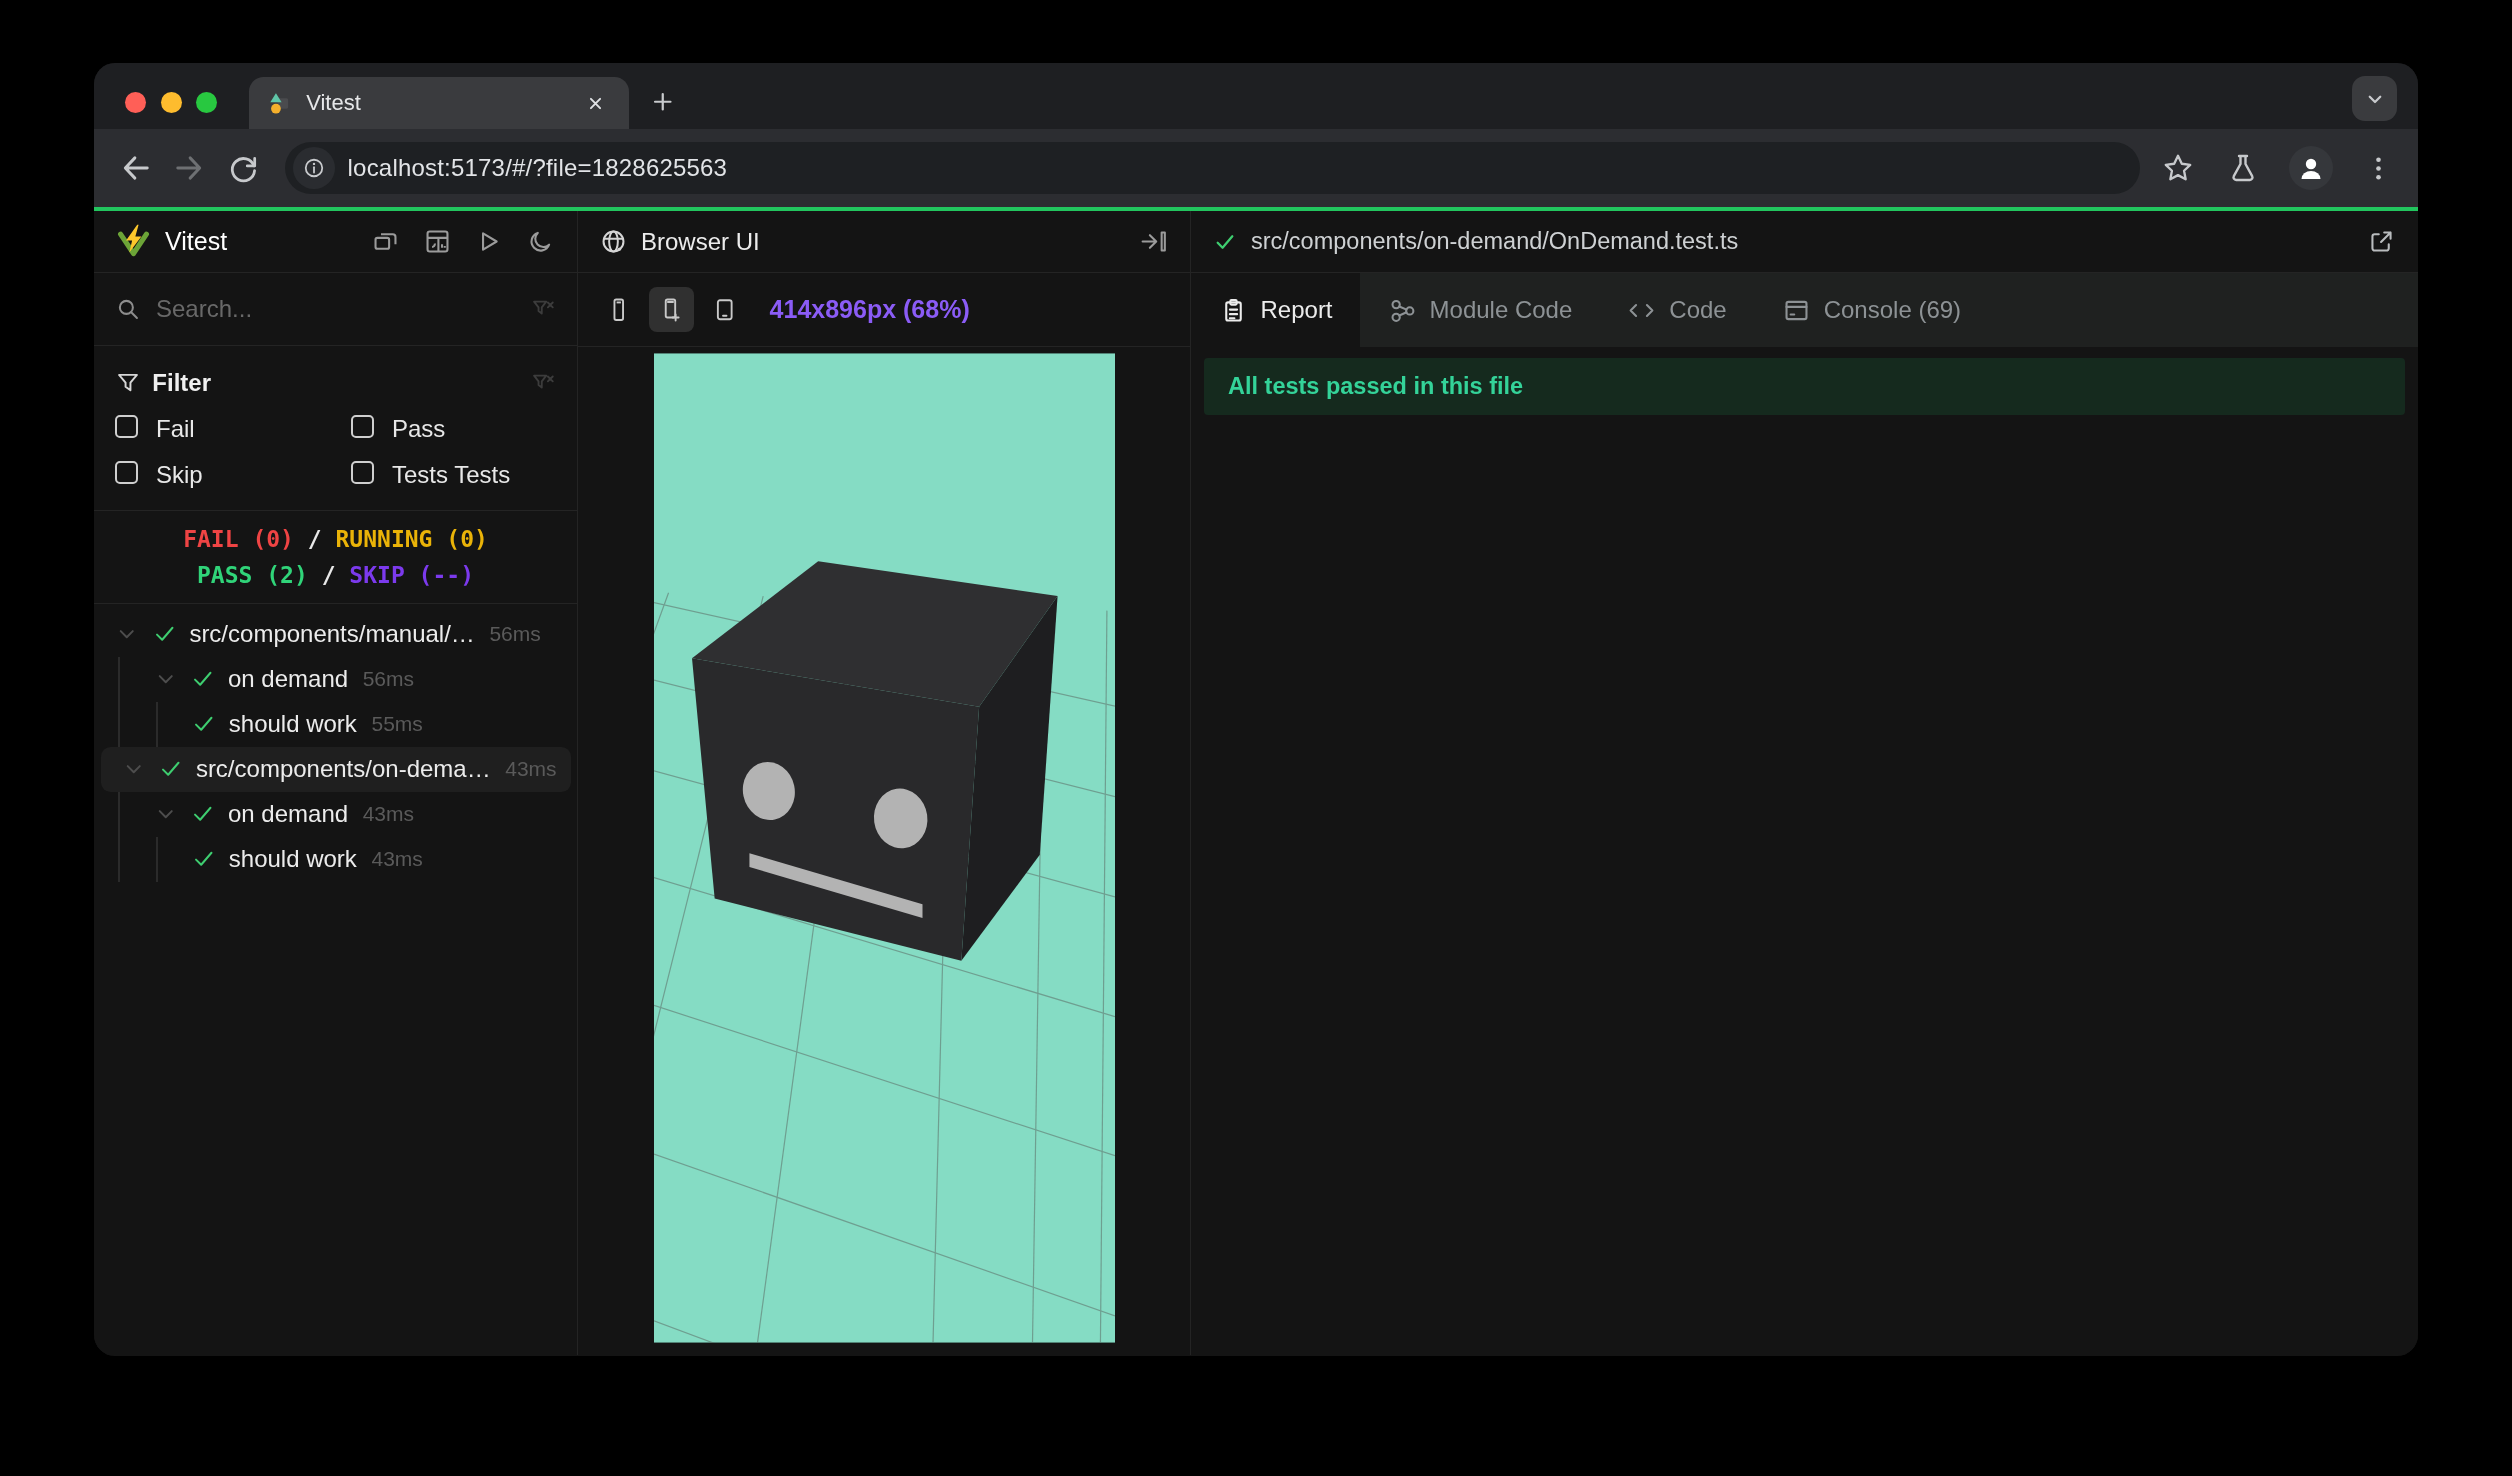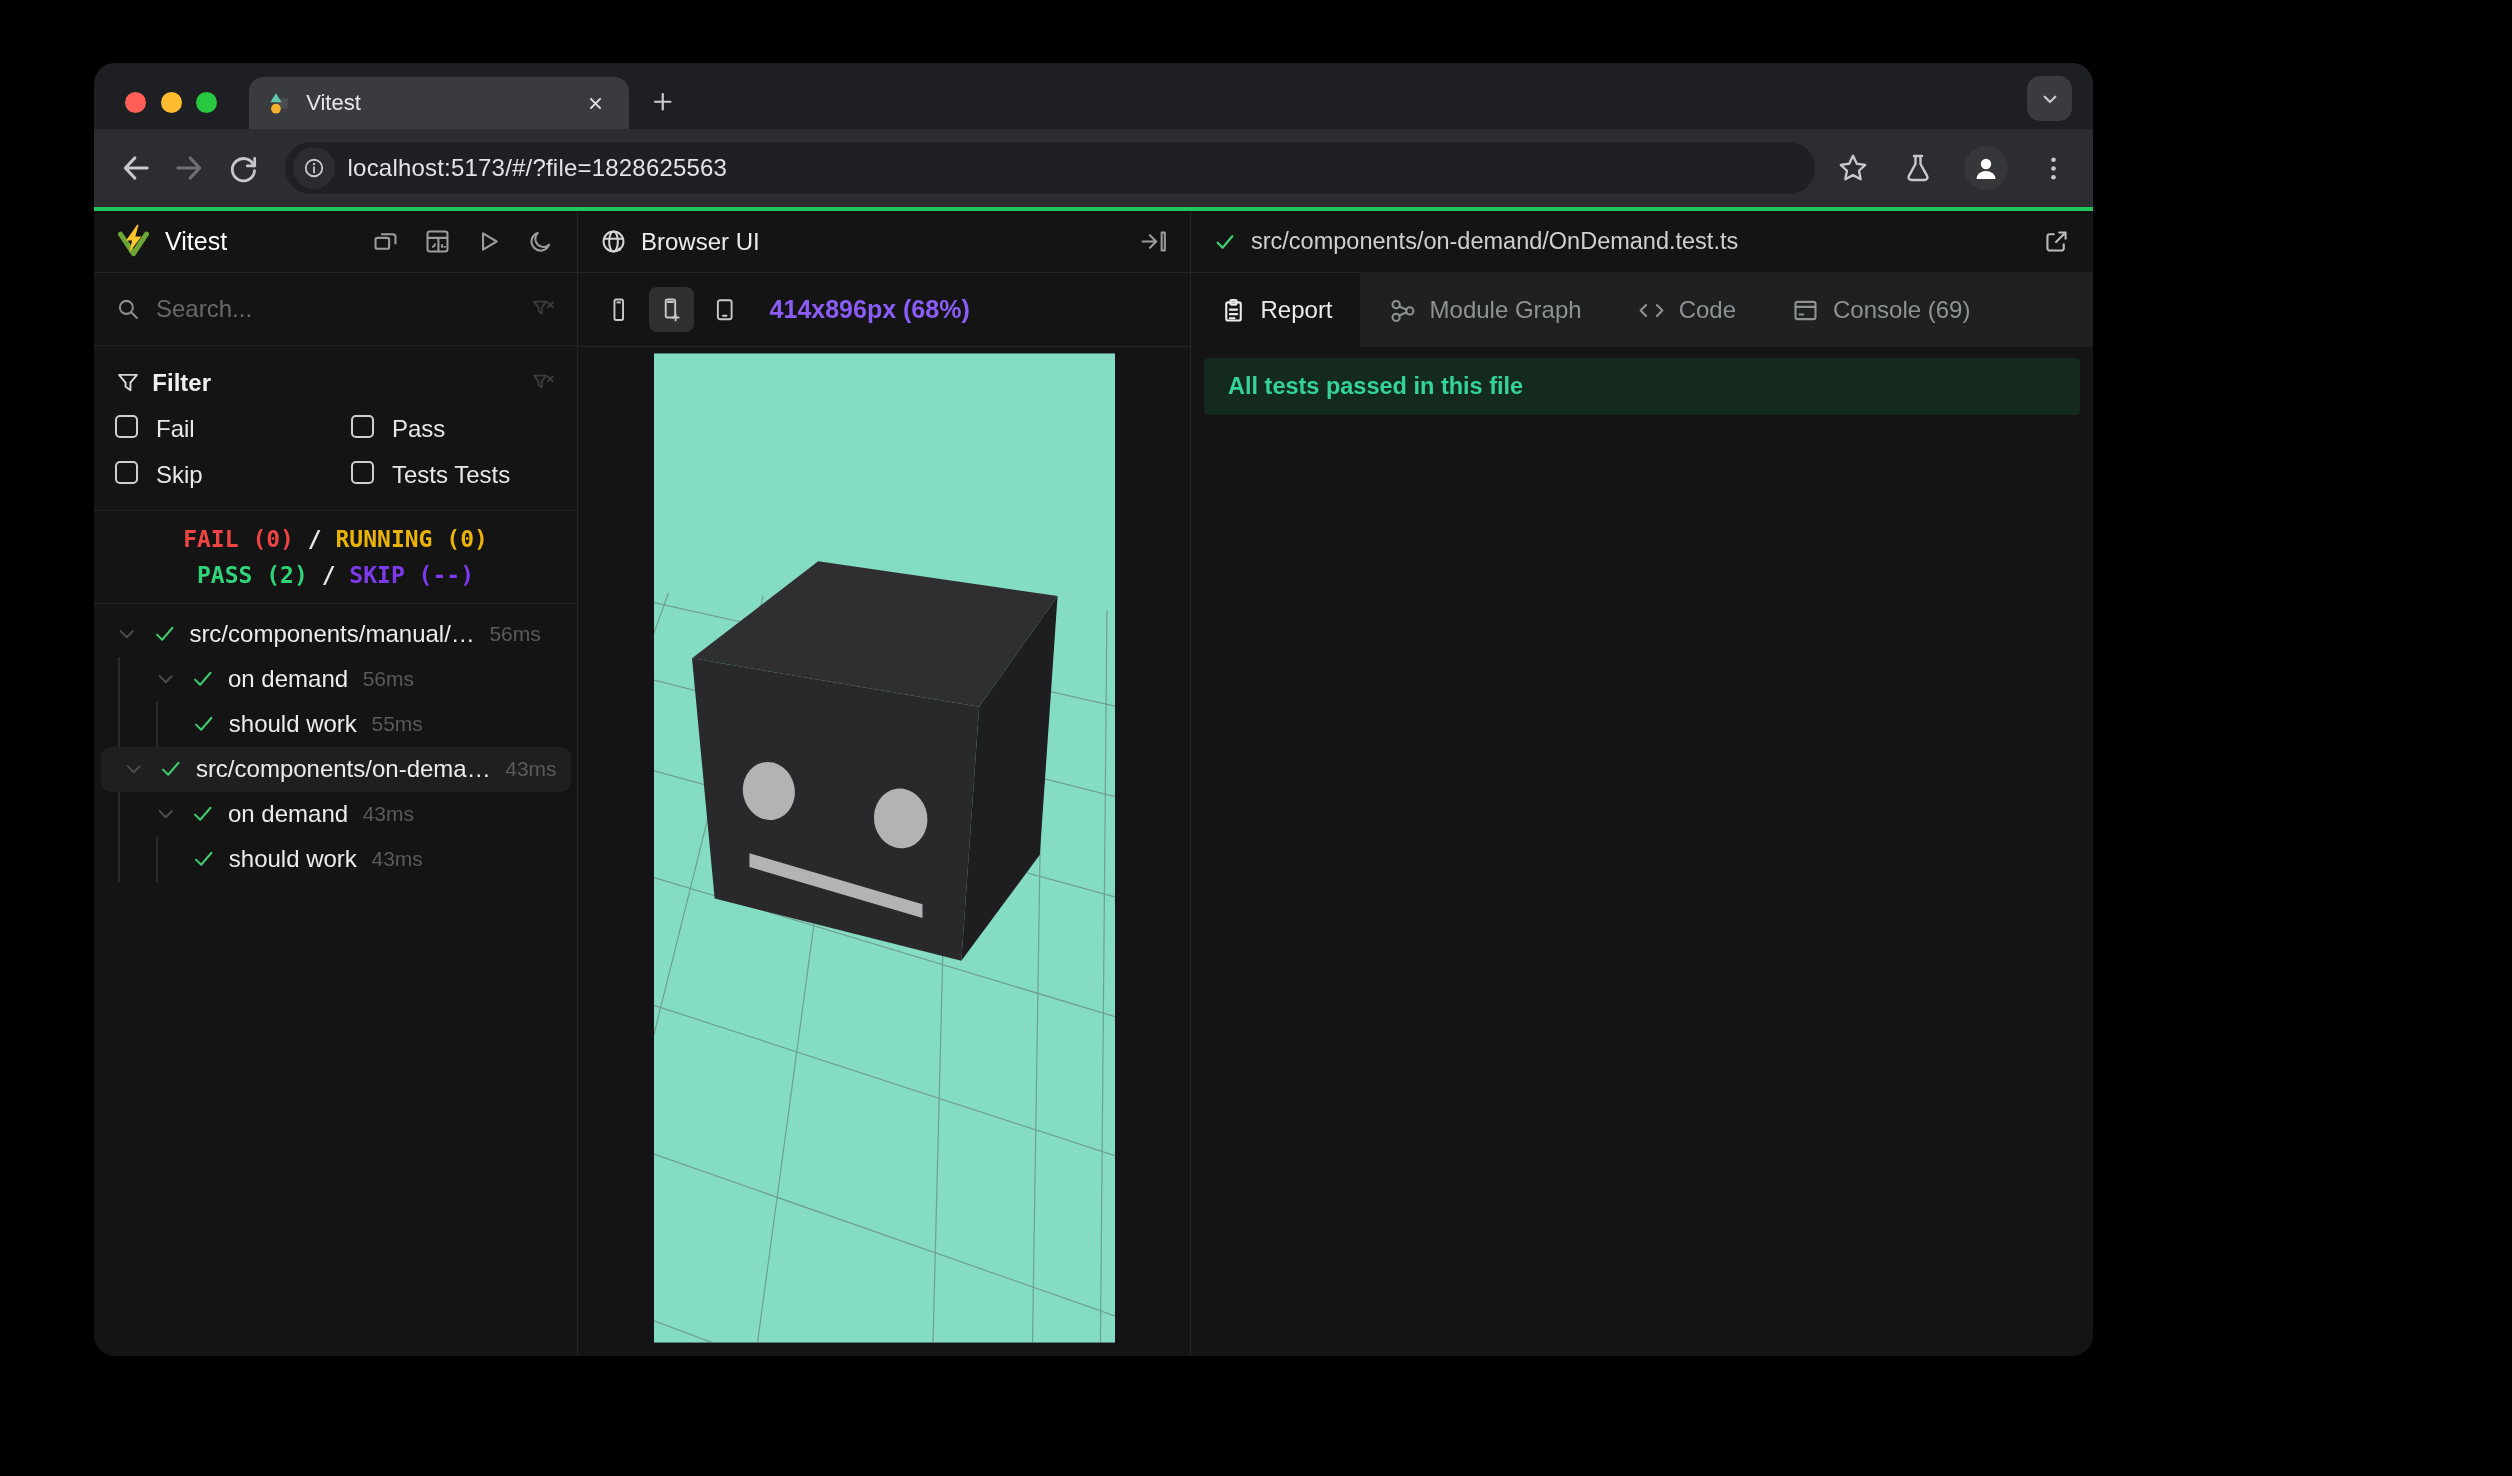--- a/index.html
+++ b/index.html
@@ -1,18 +1,18 @@
 <!DOCTYPE html>
 <html style="--accent-green: #22c55e; --check-green: #3ece70; --fail-red: #ef4444; --running-yellow: #eab308; --pass-green: #30d479; --skip-purple: #7c3aed; --banner-bg: #152a1e; --banner-text: #34d399; --viewport-bg: #85dcc4; --cube-top: #2f2f31; --cube-front: #29292b; --cube-side: #1e1e20; --cube-feature: #b3b3b3; --grid-line: #5d6e67;font-size:13px"><head>
 <meta charset="utf-8">
 <style>
   * { margin:0; padding:0; box-sizing:border-box; }
   html,body { width:2512px; height:1476px; background:#000; overflow:hidden;
     font-family:"Liberation Sans", sans-serif; }
-  .window { position:absolute; left:94px; top:63px; width:1999px; height:1293px;
+  .window { position:absolute; left:94px; top:63px; width:2324px; height:1293px;
     border-radius:21px; overflow:hidden; background:#141414;
     box-shadow:0 40px 97px rgba(0,0,0,.9); }
 
   
   .tabstrip { height:66px; background:#1e1f22; display:flex; align-items:flex-end; }
   .lights { display:flex; gap:14.6px; padding:0 32px 16px 31px; }
   .light { width:21px; height:21px; border-radius:50%; }
   .tab { width:380px; height:52px; background:#3a3b3e; border-radius:14.6px 14.6px 0 0;
     display:flex; align-items:center; padding:0 18px; gap:13px; }
   .tab-title { font-size:22px; color:#e6e7e9; flex:1; }
@@ -475,21 +475,21 @@
           </button>
           <button class="rtab">
             <span>
               <svg width="27.5" height="27.5" viewBox="0 0 32 32" fill="none" stroke="currentColor" stroke-width="2.3" stroke-linecap="round" stroke-linejoin="round">
                 <circle cx="9" cy="9.5" r="4"></circle>
                 <circle cx="9" cy="23.5" r="4"></circle>
                 <circle cx="24" cy="16.5" r="4"></circle>
                 <path d="M12.5 11.5 L20.5 15 M12.5 21.5 L20.5 18"></path>
               </svg>
             </span>
-            <span>Module Graph</span>
+            <span>Module Code</span>
           </button>
           <button class="rtab">
             <span>
               <svg width="27.5" height="27.5" viewBox="0 0 32 32" fill="none" stroke="currentColor" stroke-width="2.3" stroke-linecap="round" stroke-linejoin="round">
                 <path d="M10 10 L4 16 L10 22 M22 10 L28 16 L22 22"></path>
               </svg>
             </span>
             <span>Code</span>
           </button>
           <button class="rtab">

